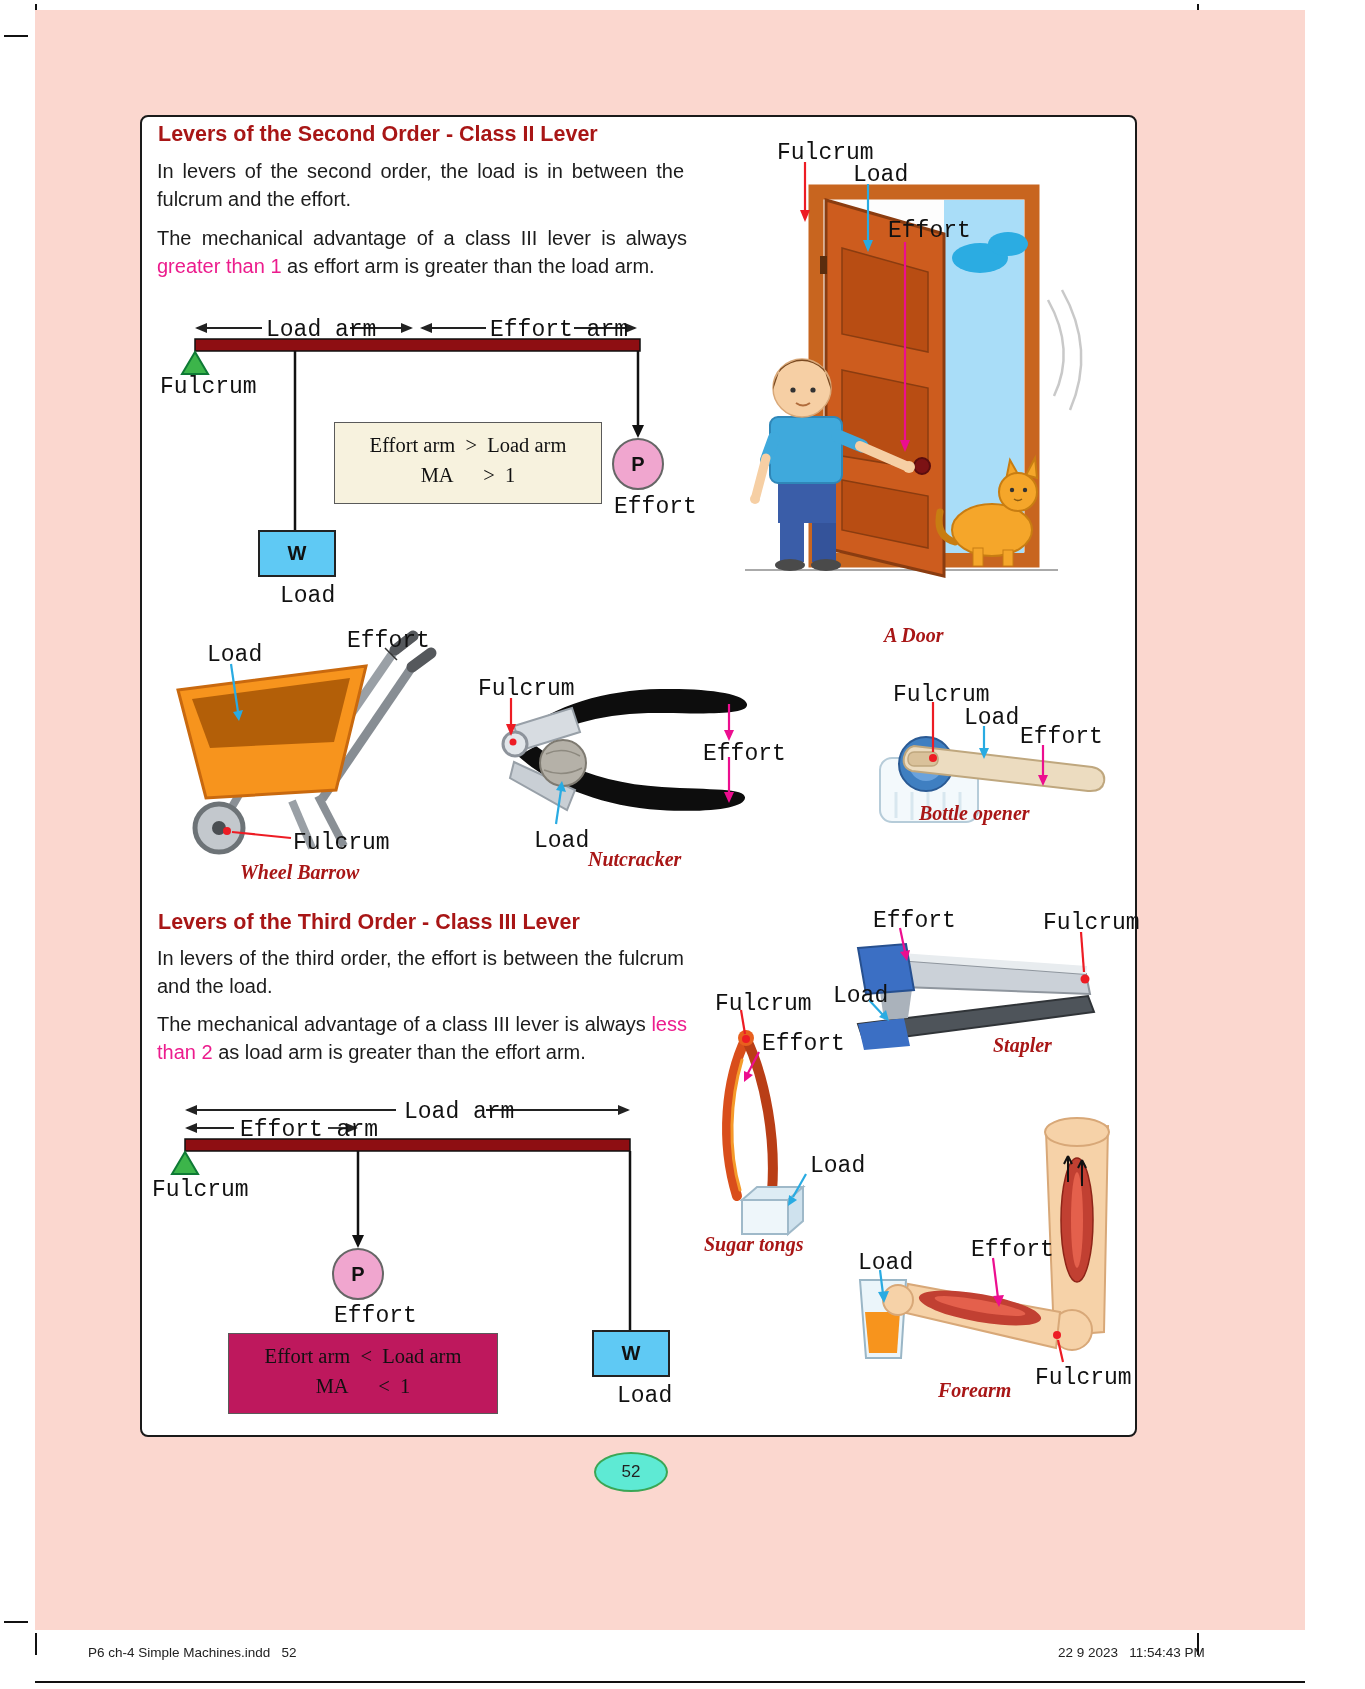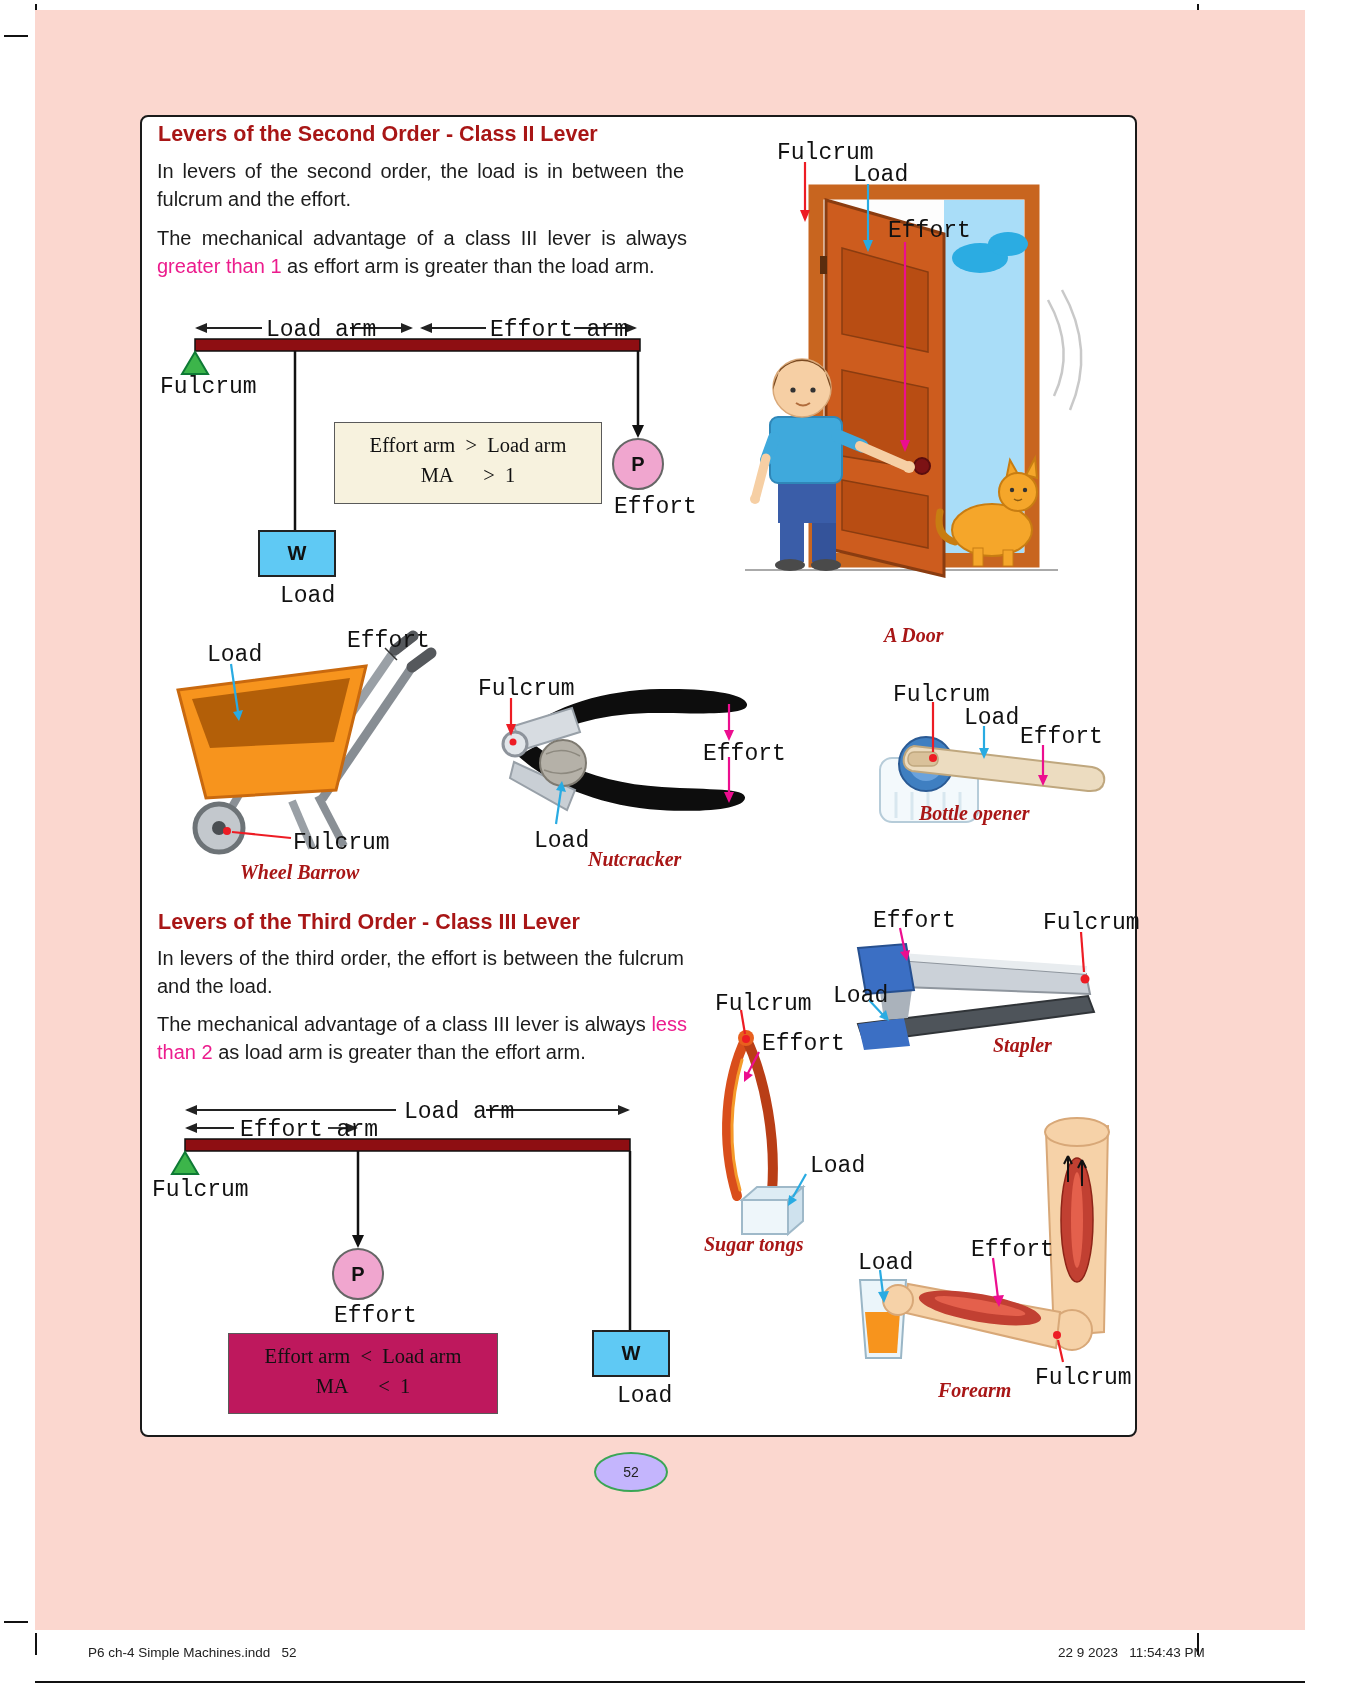--- a/index.html
+++ b/index.html
@@ -17,22 +17,22 @@
   .cap { font-family:"Liberation Serif", serif; font-size:20px; font-weight:bold; font-style:italic;
          color:#a81616; white-space:nowrap; }
   .formula-box { background:#f7f2de; border:1.6px solid #5a5a5a; }
   .formula-box.pink2 { background:#be185d; }
   .formula-line { font-family:"Liberation Serif", serif; font-size:20.5px; color:#111;
                   white-space:pre; text-align:center; }
   .w-box { background:#5fc9f4; border:2px solid #222; display:flex; align-items:center;
            justify-content:center; font-weight:bold; font-size:20px; color:#111; }
   .p-circle { background:#f0a6cf; border:2px solid #666; border-radius:50%; display:flex;
               align-items:center; justify-content:center; font-weight:bold; font-size:20px; color:#111; }
-  .oval { background:#c4b5fd; border:2px solid #3aa655; border-radius:50%; display:flex;
-          align-items:center; justify-content:center; font-size:14px; color:#222; }
+  .oval { background:#5eead4; border:2px solid #3aa655; border-radius:50%; display:flex;
+          align-items:center; justify-content:center; font-size:17px; color:#222; }
   .footer-text { font-size:13.5px; color:#222; white-space:pre; }
   .svg-layer { position:absolute; left:0; top:0; width:1365px; height:1689px; pointer-events:none; }
   .crop { position:absolute; background:#111; }
 </style>
 </head>
 <body>
 
 <div class="page">
 
   <div class="crop" style="left:35px; top:4px; width:1.6px; height:24px;"></div>

